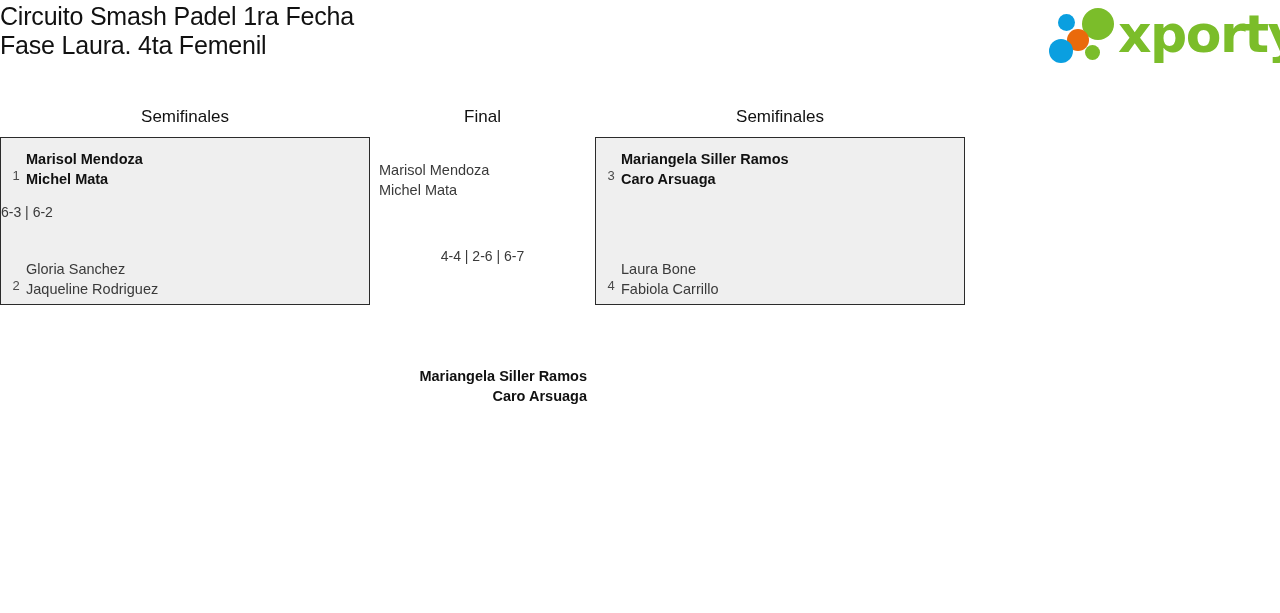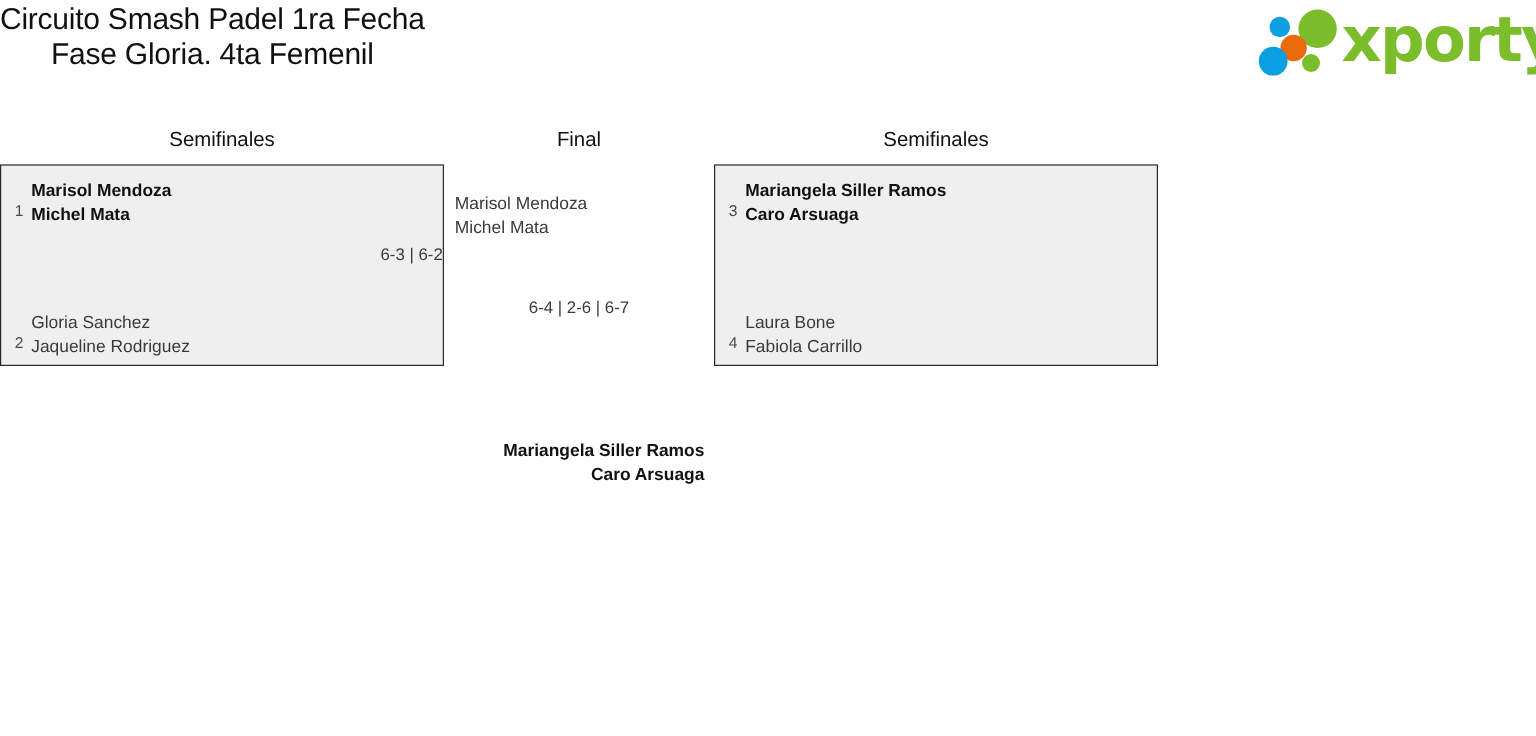--- a/index.html
+++ b/index.html
@@ -23,21 +23,20 @@
     position: absolute;
     left: 0; top: 0;
     width: 1280px;
     height: 90px;
   }
   #title-block {
     position: absolute;
     left: 0px;
     top: 2px;
     line-height: 29px;
-    text-align: center;
   }
   .title-line {
     font-size: 25px;
     font-weight: 400;
     color: #111111;
     letter-spacing: -0.2px;
     white-space: nowrap;
     display: block;
   }
 
@@ -164,21 +163,21 @@
   .loser .player {
     font-weight: 400;
     color: #3a3a3a;
   }
 
   .score {
     position: absolute;
     left: 0;
     width: 100%;
     top: 65px;
-    text-align: right;
+    text-align: left;
     font-size: 14px;
     line-height: 18px;
     color: #3a3a3a;
     white-space: nowrap;
   }
 
   
   .final-team-top {
     position: absolute;
     left: 9px;
@@ -212,21 +211,21 @@
     line-height: 19.5px;
   }
 </style>
 </head>
 <body>
 
 <div id="header">
 
   <div id="title-block">
     <span class="title-line">Circuito Smash Padel 1ra Fecha</span>
-    <span class="title-line">Fase Gloria. 4ta Femenil</span>
+    <span class="title-line">Fase Laura. 4ta Femenil</span>
   </div>
 
   <div id="logo">
     <div id="logo-dots">
       <span class="dot dot-blue-sm"></span>
       <span class="dot dot-green-lg"></span>
       <span class="dot dot-orange"></span>
       <span class="dot dot-blue-lg"></span>
       <span class="dot dot-green-sm"></span>
     </div>
@@ -260,21 +259,21 @@
 
   </div>
 
   <div class="match-final">
 
     <div class="final-team-top loser">
       <span class="player">Marisol Mendoza</span>
       <span class="player">Michel Mata</span>
     </div>
 
-    <div class="final-score">6-4 | 2-6 | 6-7</div>
+    <div class="final-score">4-4 | 2-6 | 6-7</div>
 
     <div class="champion winner">
       <span class="player">Mariangela Siller Ramos</span>
       <span class="player">Caro Arsuaga</span>
     </div>
 
   </div>
 
   <div class="match-box" id="match-sf-right">
 

